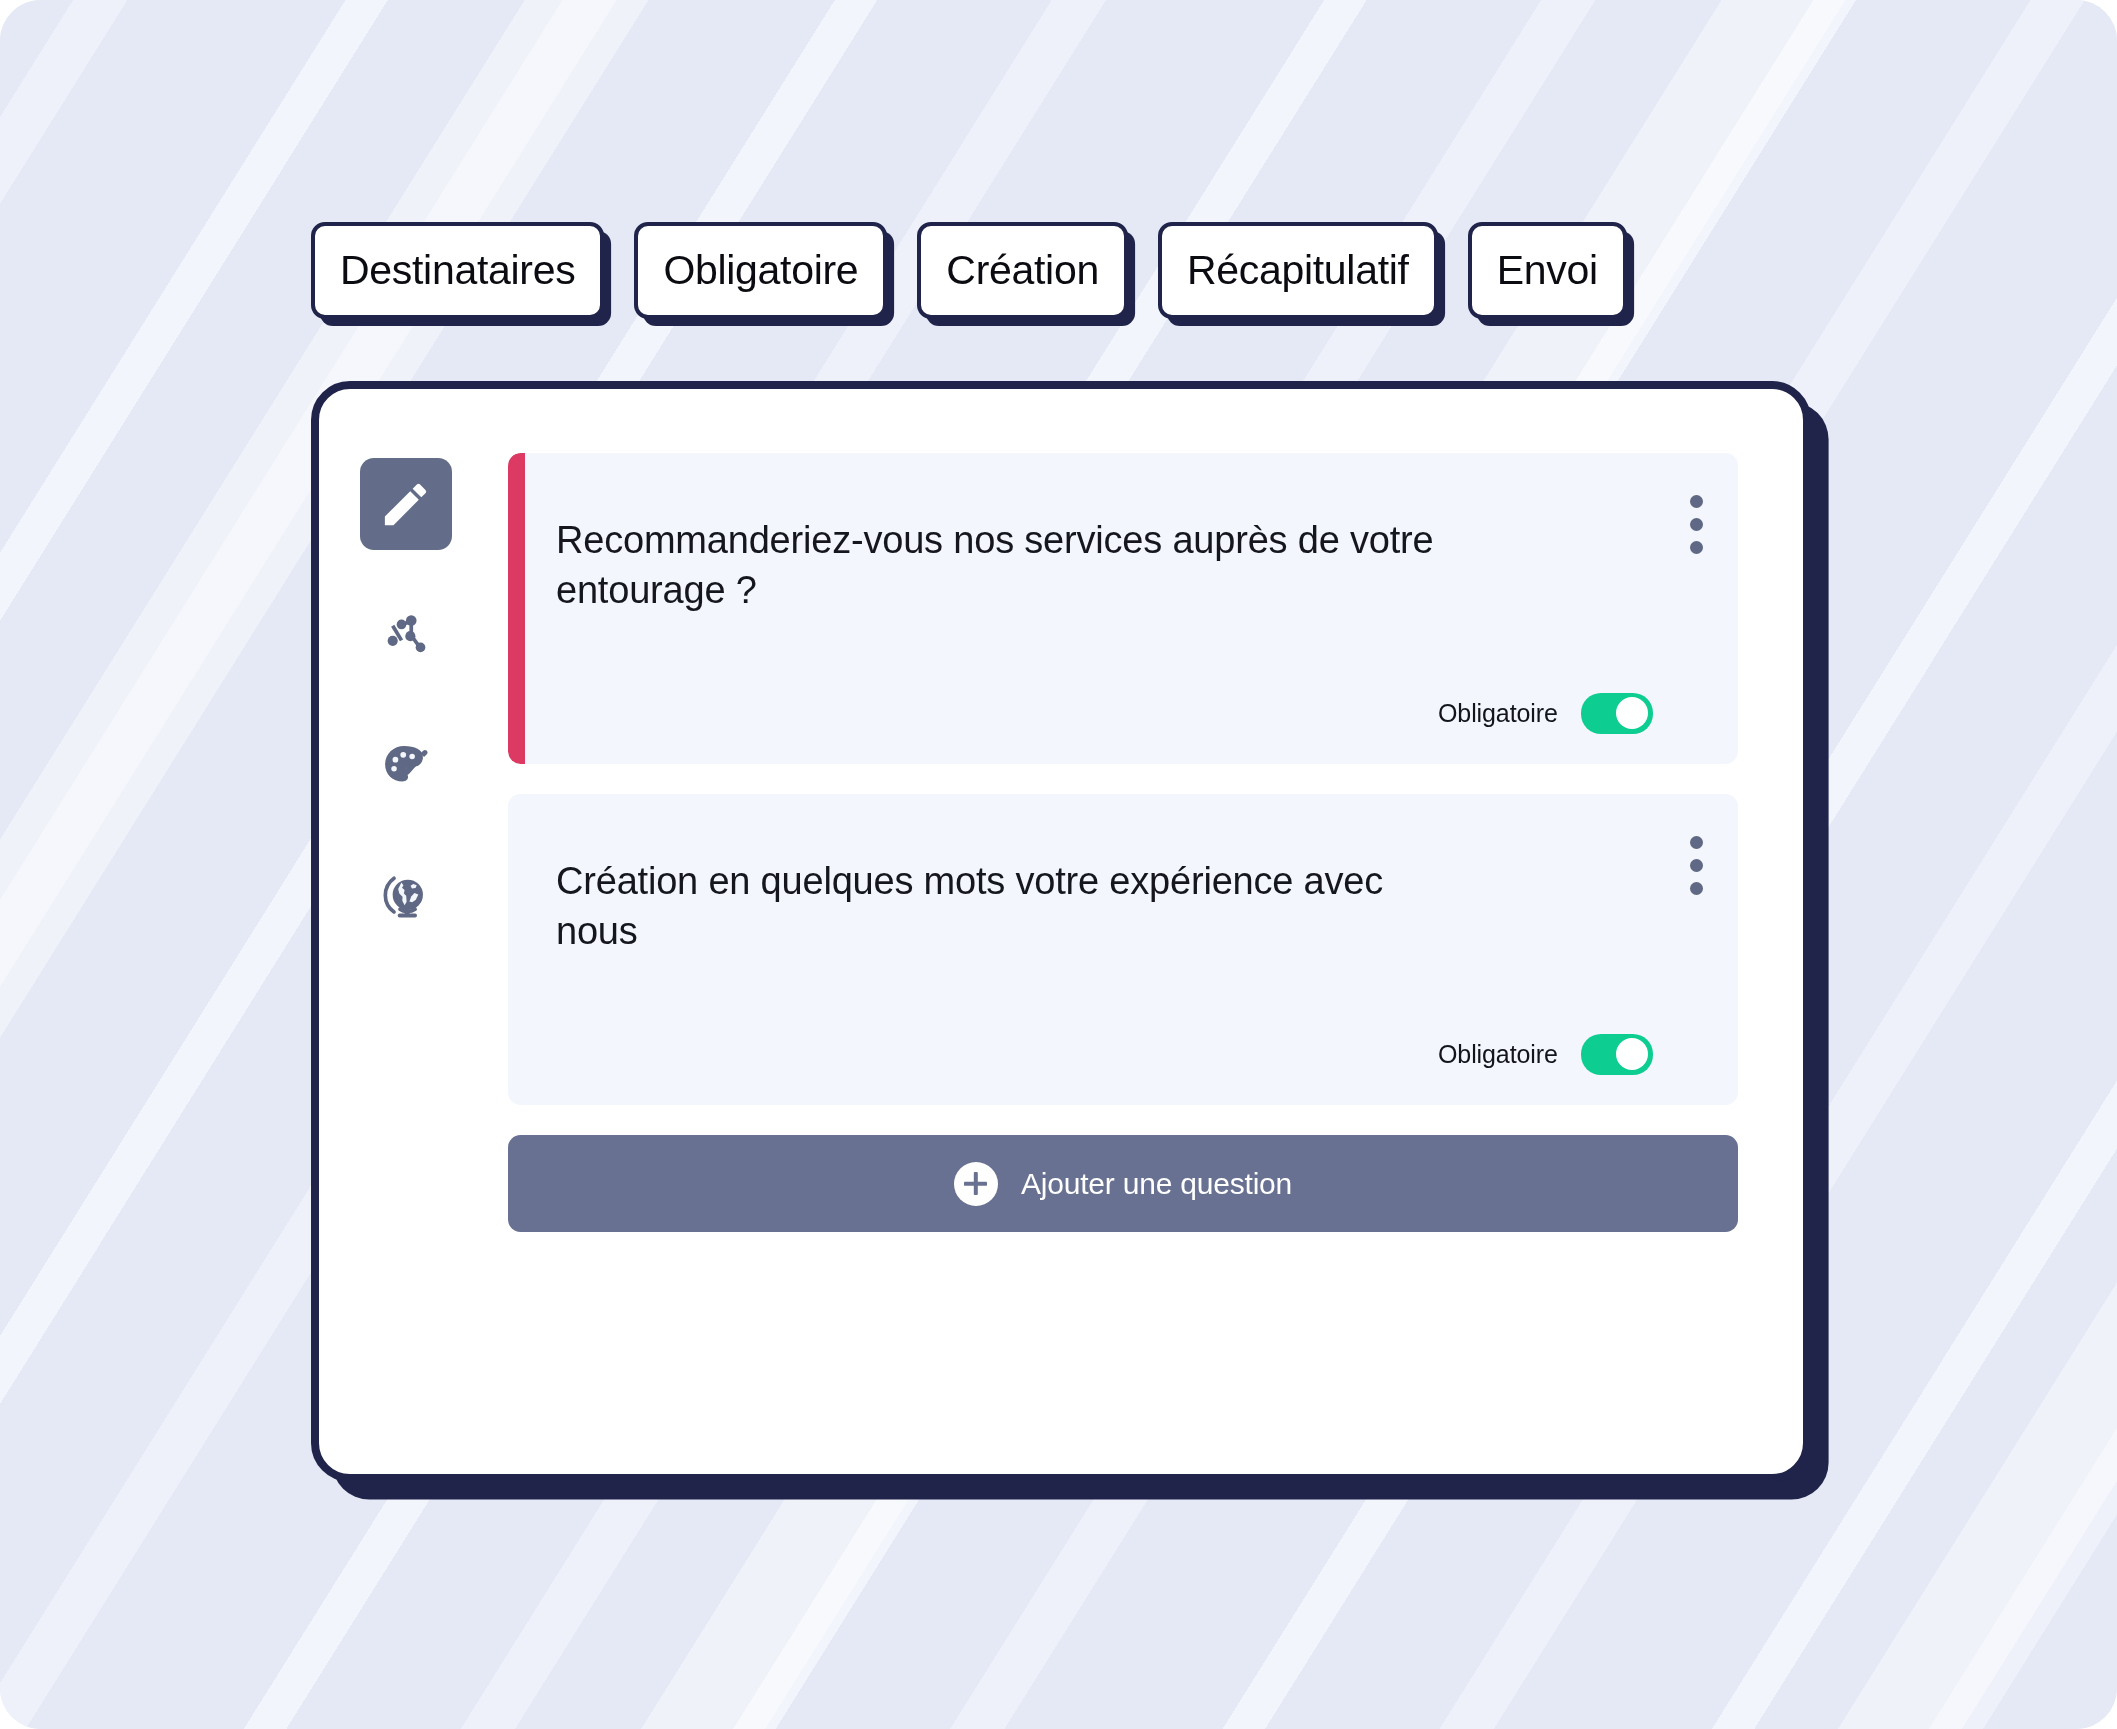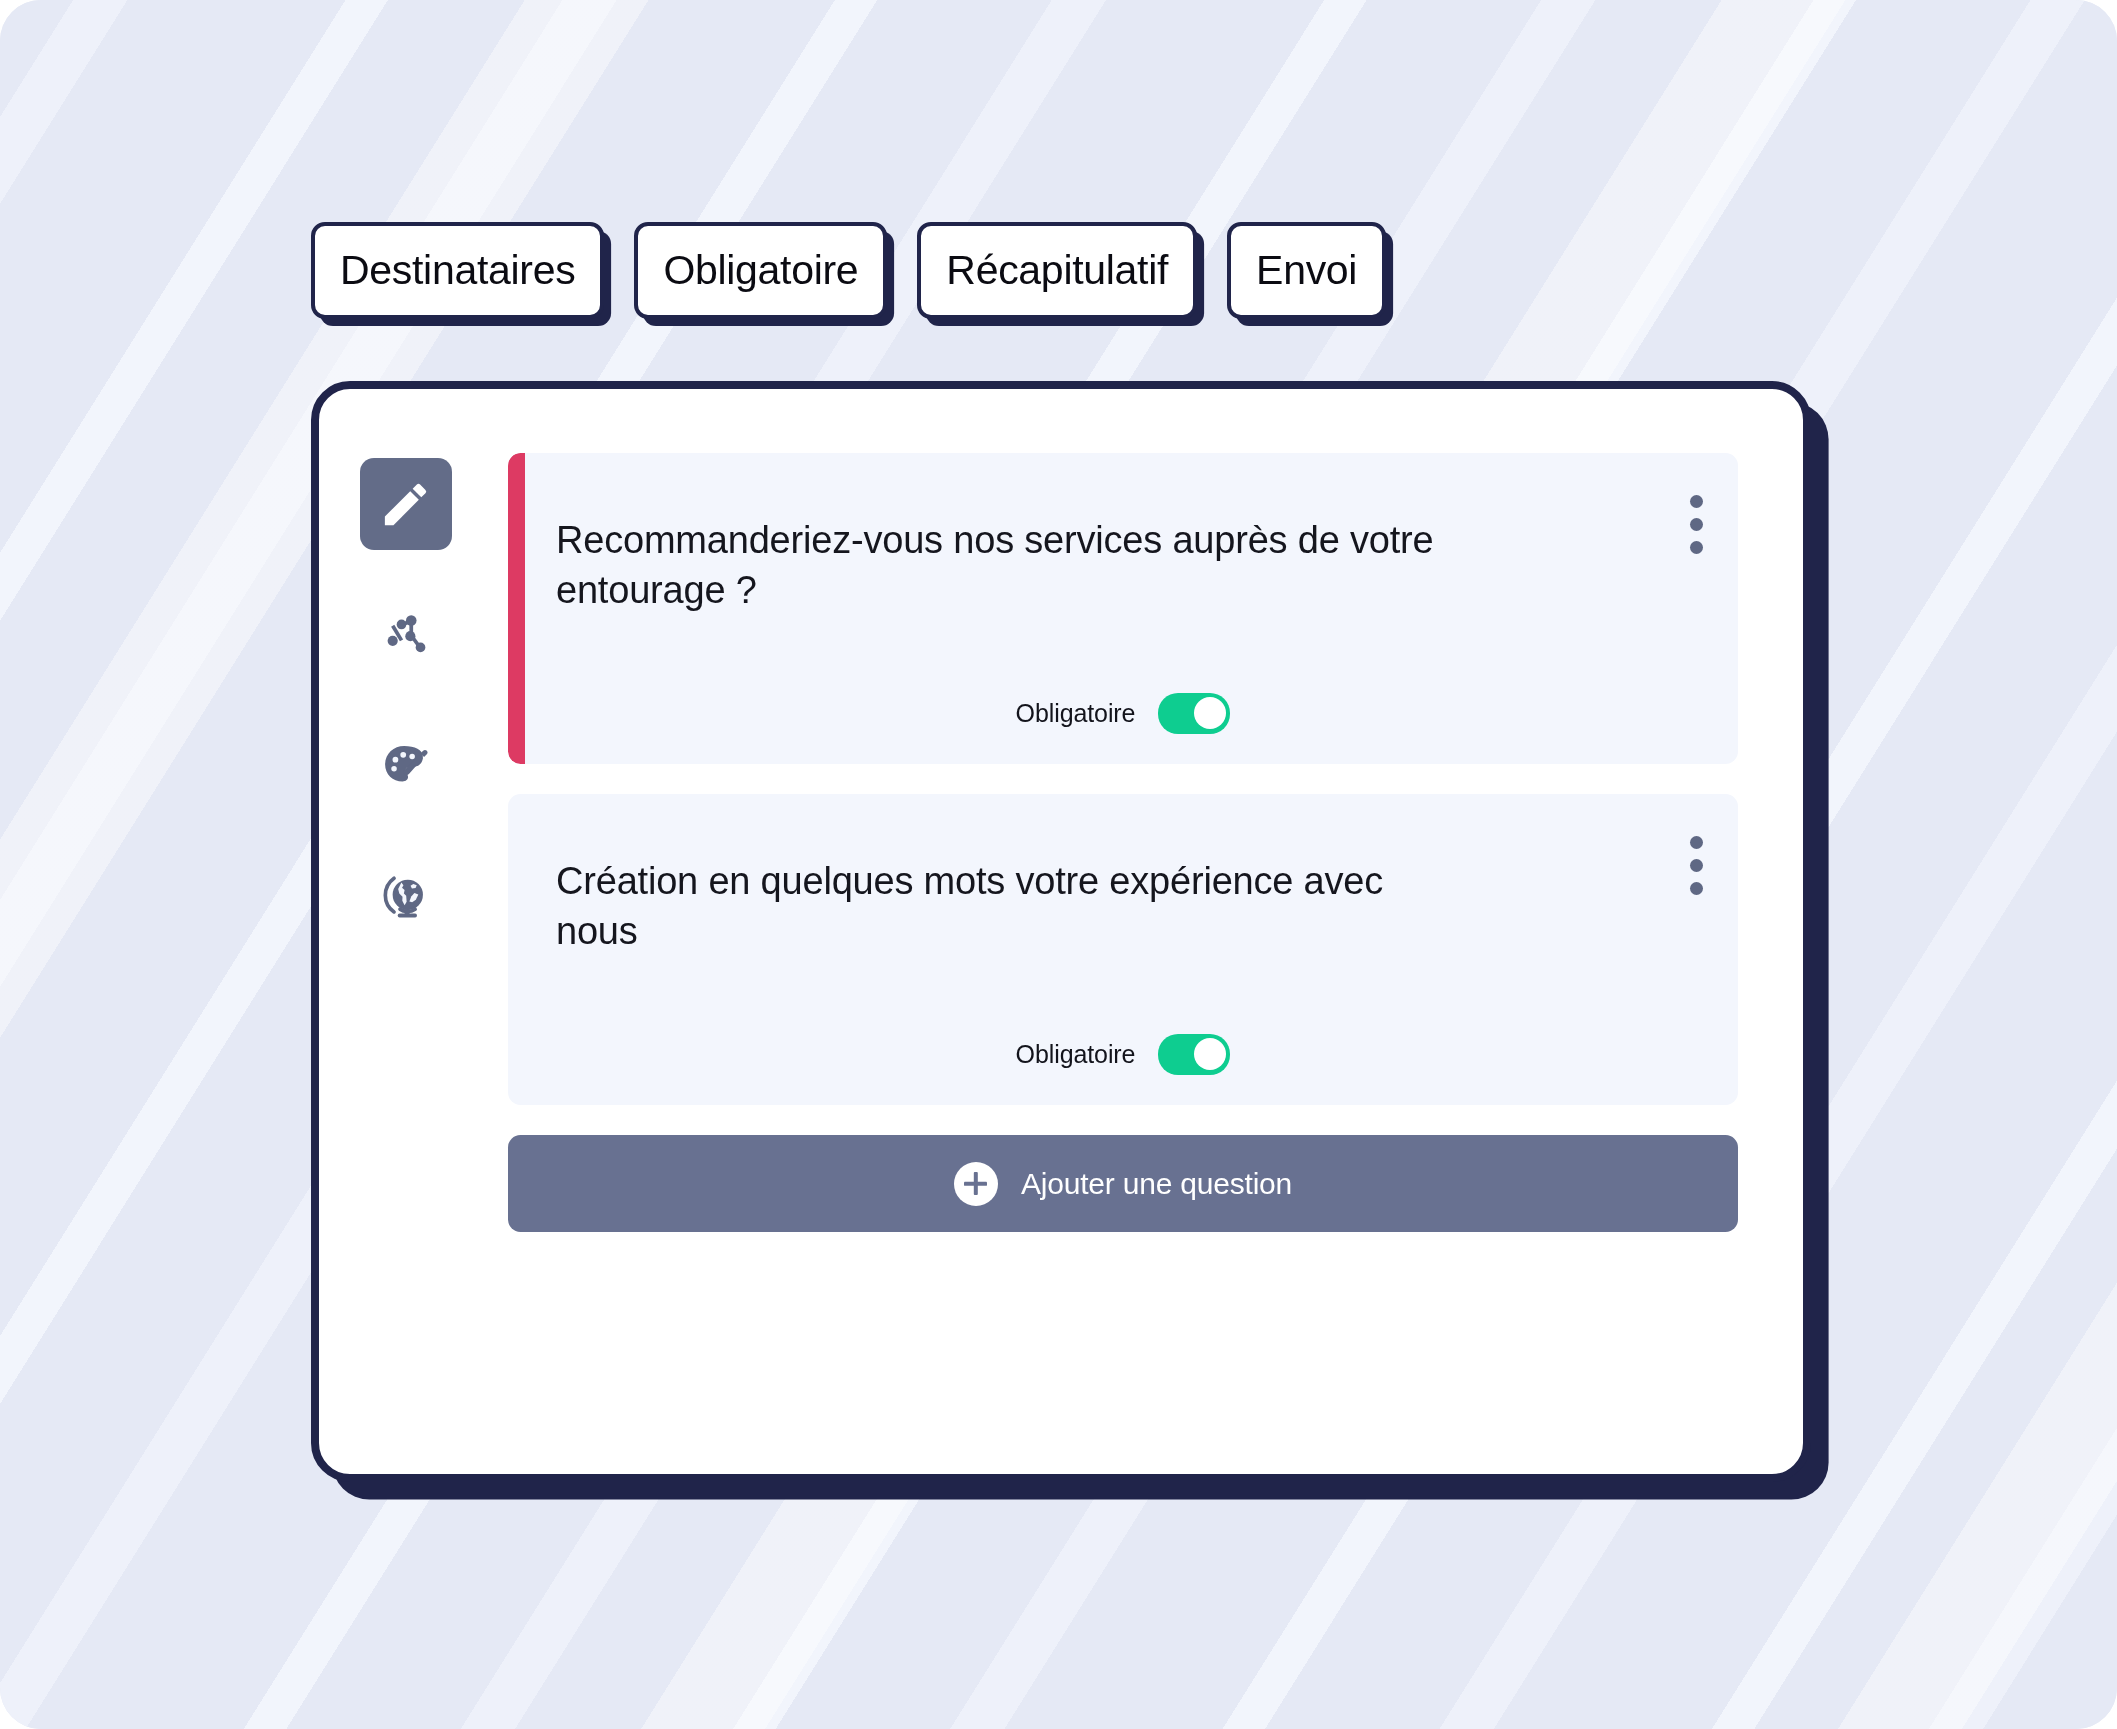--- a/index.html
+++ b/index.html
@@ -129,21 +129,21 @@
   .qcard {
     position: relative;
     background: #f3f6fd;
     border-radius: 12.4px;
     padding: 41px 48px 30px 48px;
     box-sizing: border-box;
     margin-bottom: 30px;
     overflow: hidden;
     min-height: 311px;
     display: flex;
-    flex-direction: column;
+    flex-direction: row;
   }
   .qcard .accent {
     position: absolute;
     left: 0;
     top: 0;
     bottom: 0;
     width: 17px;
     background: #dd3a63;
     border-radius: 12.4px 0 0 12.4px;
   }
@@ -253,20 +253,23 @@
 <div class="stage">
   <div class="stripes"></div>
   <div class="stripes2"></div>
 
   <div class="tabs">
     <div class="tab">
       <span>Destinataires</span>
     </div>
     <div class="tab">
       <span>Obligatoire</span>
+    </div>
+    <div class="tab">
+      <span>Création</span>
     </div>
     <div class="tab">
       <span>Récapitulatif</span>
     </div>
     <div class="tab">
       <span>Envoi</span>
     </div>
   </div>
 
   <div class="panel">

